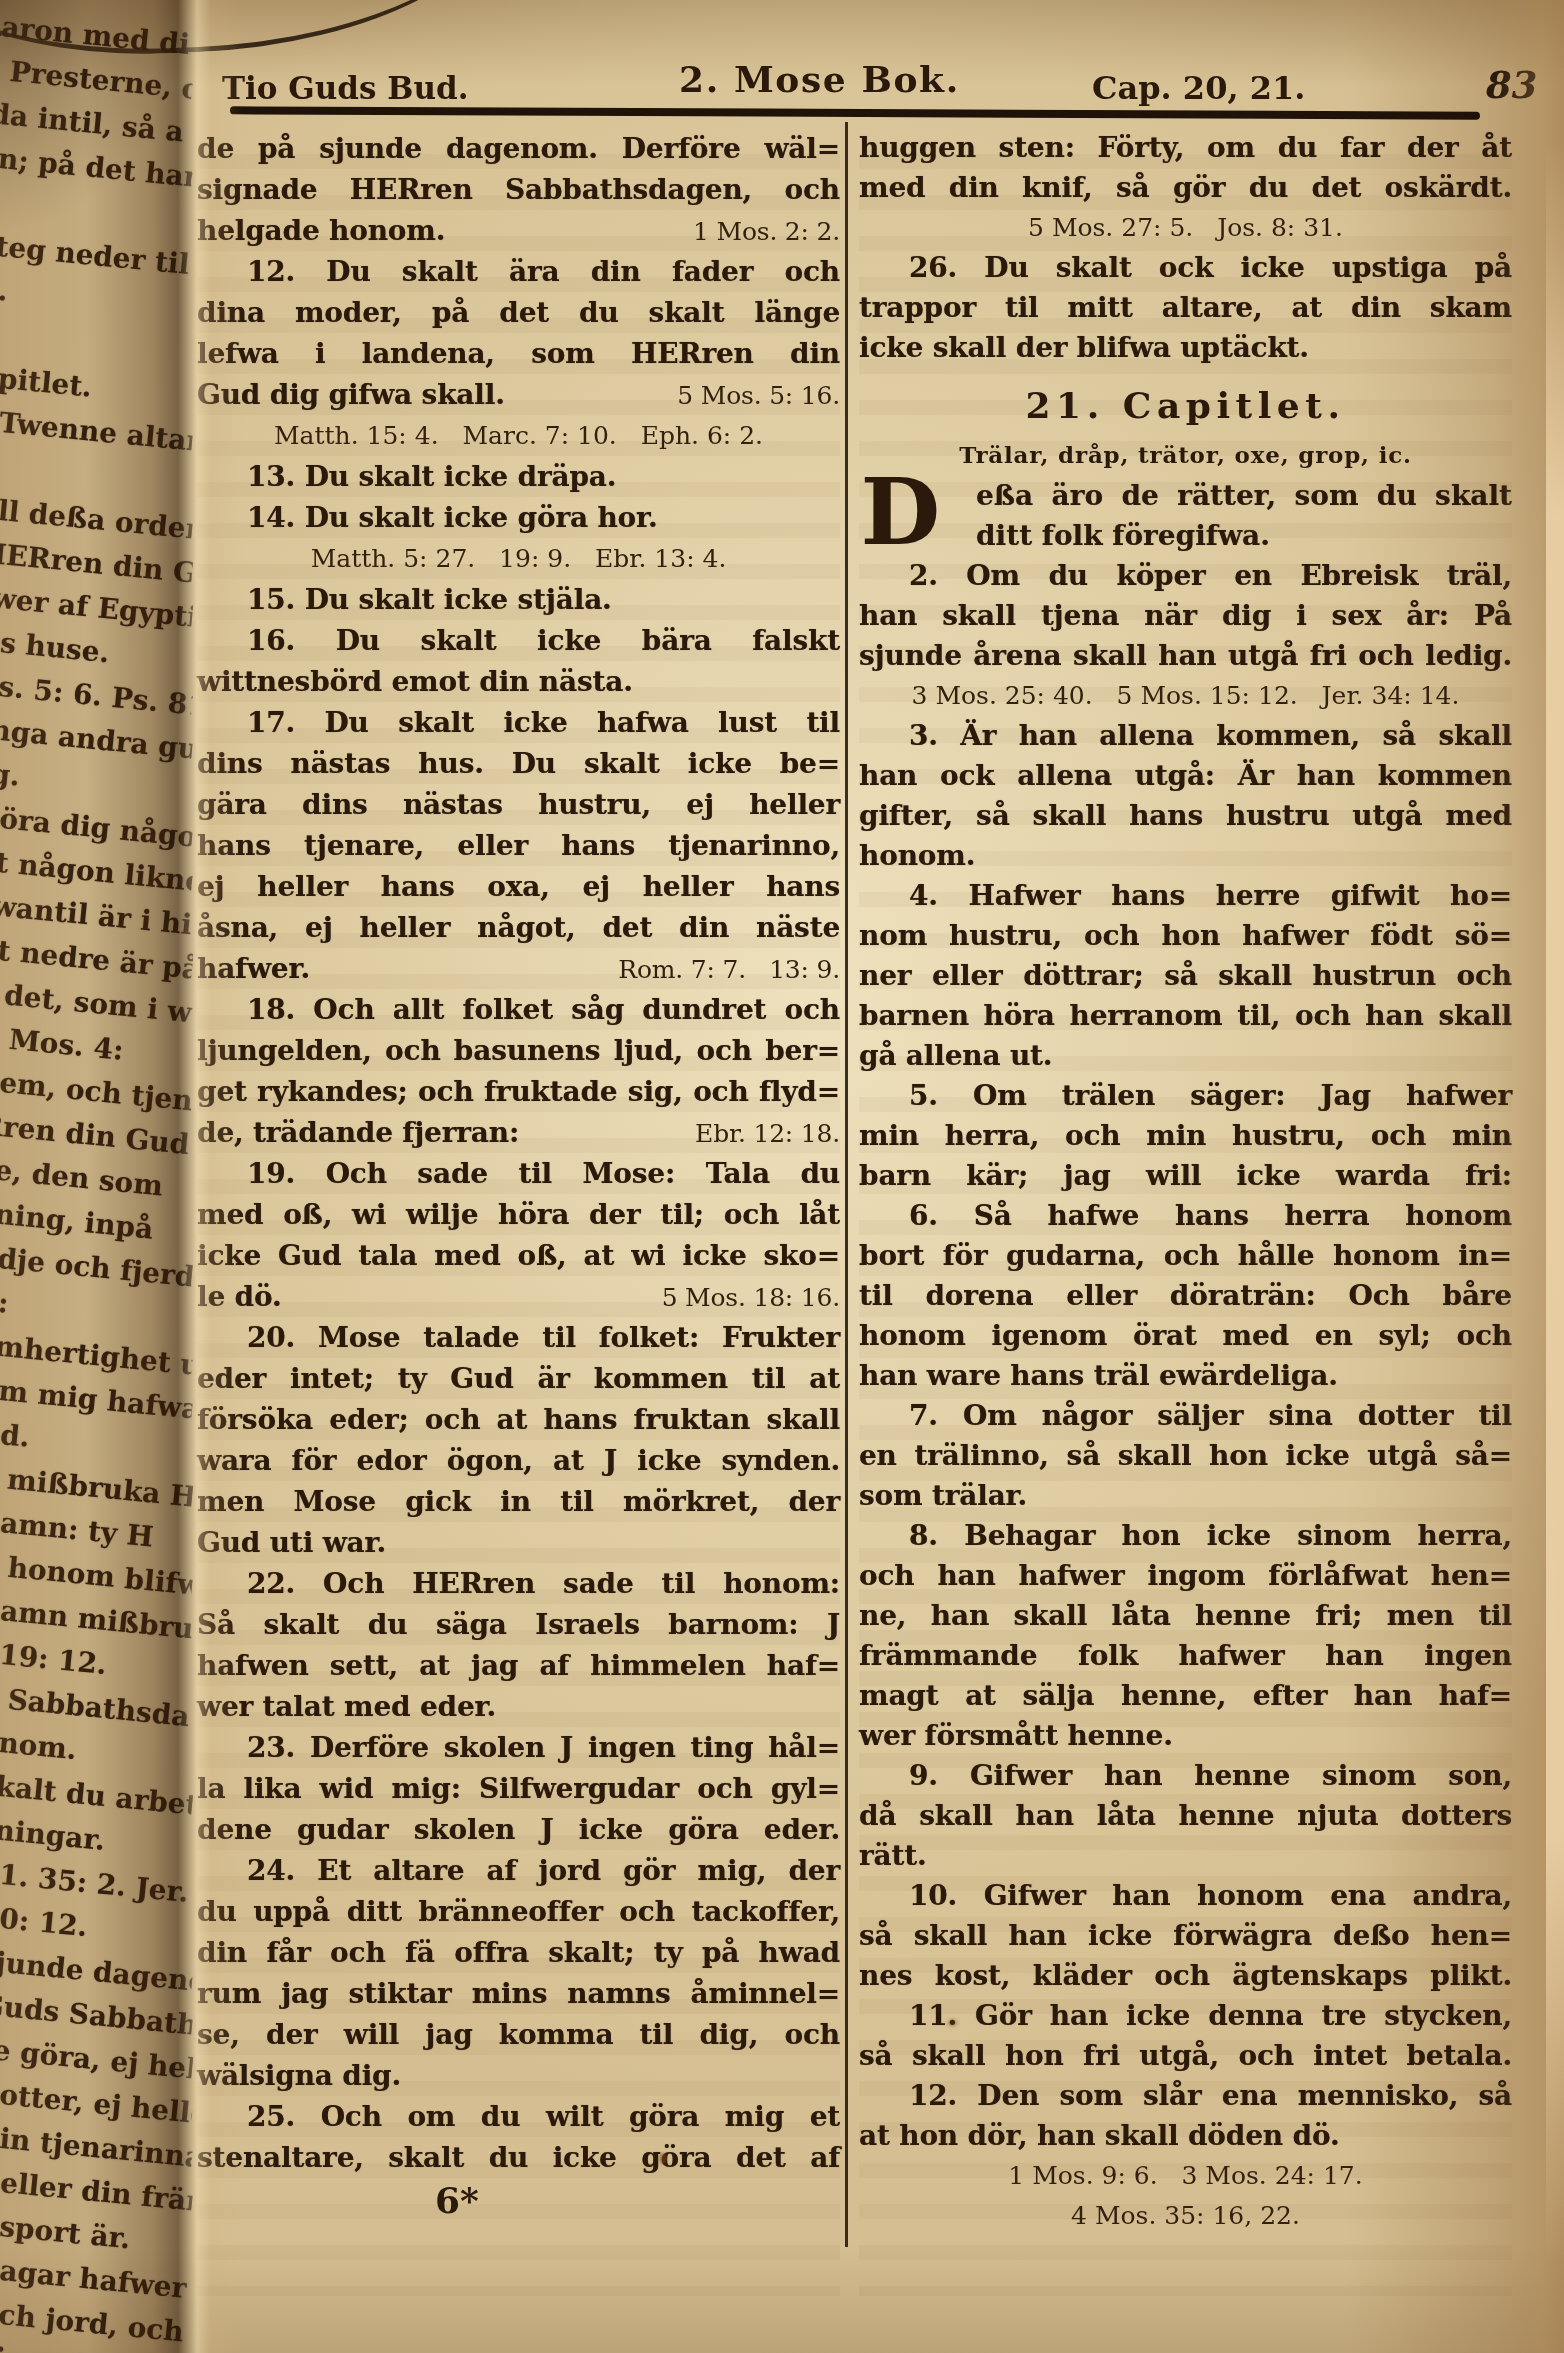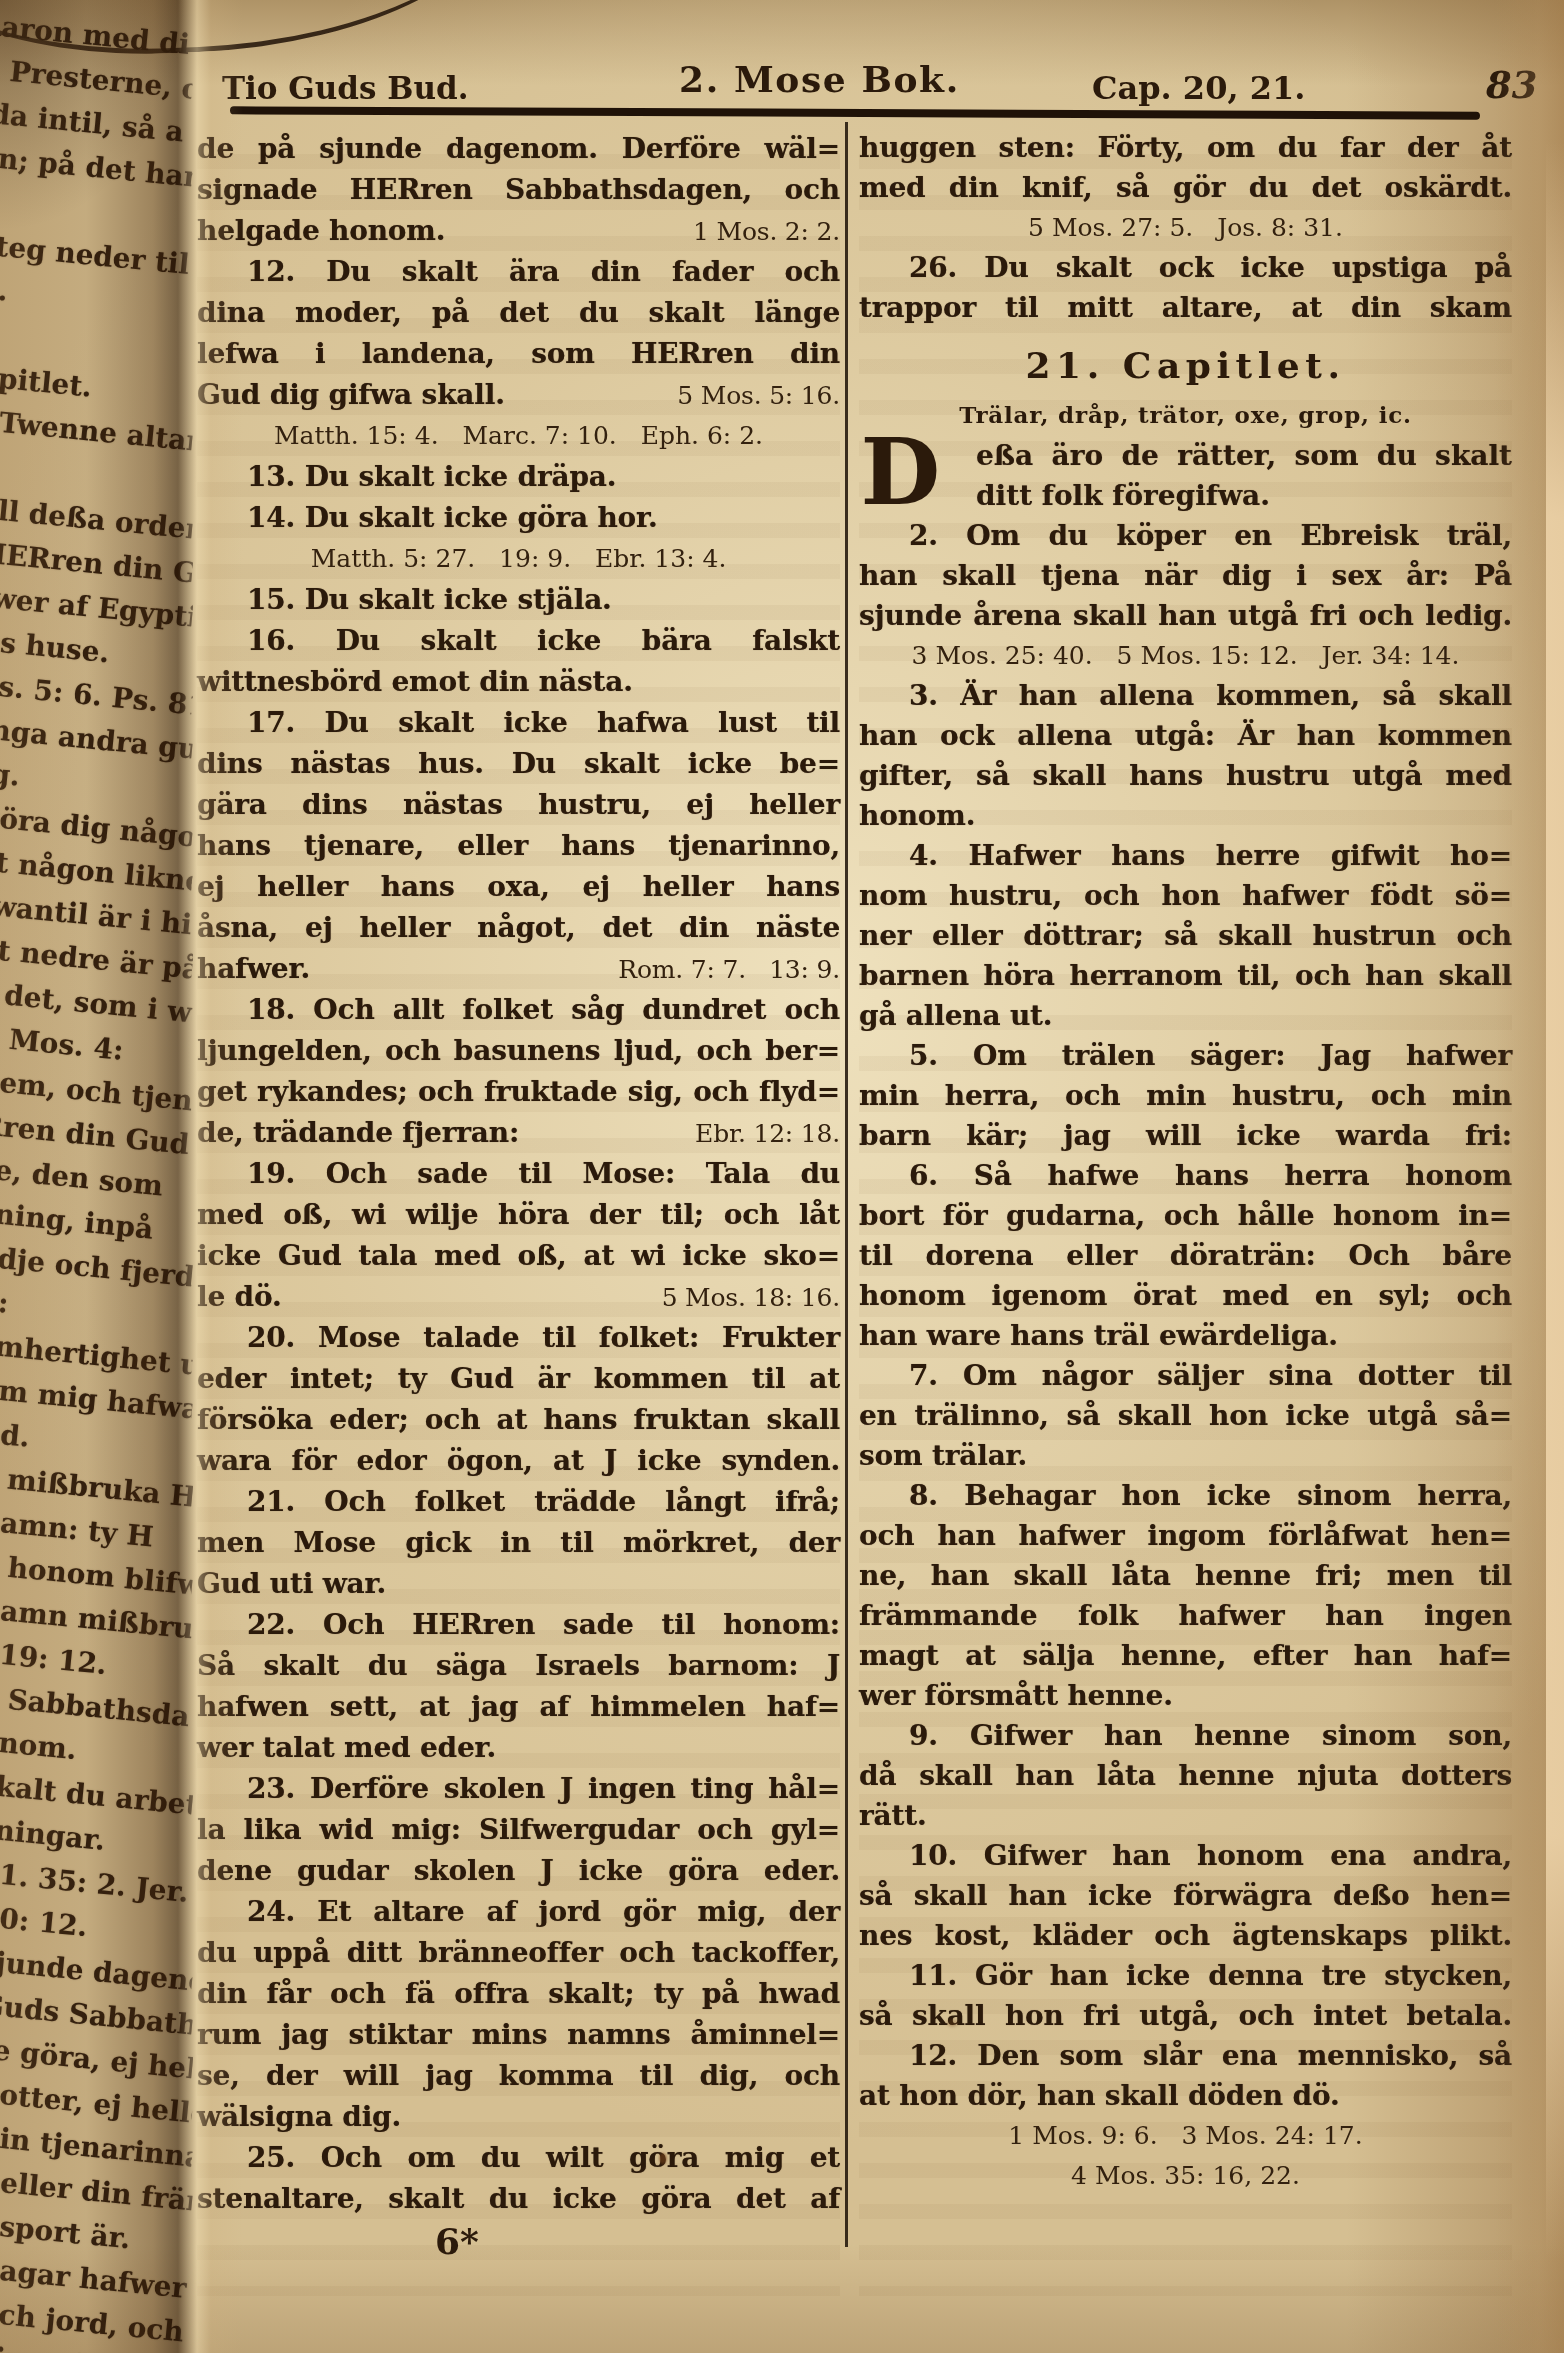--- a/index.html
+++ b/index.html
@@ -197,21 +197,20 @@
       <div class="line j">med oß, wi wilje höra der til; och låt</div>
       <div class="line j">icke Gud tala med oß, at wi icke sko=</div>
       <div class="line er">
         <span class="t">le dö.</span>
         <span class="ref">5 Mos. 18: 16.</span>
       </div>
       <div class="line j ind">20. Mose talade til folket: Frukter</div>
       <div class="line j">eder intet; ty Gud är kommen til at</div>
       <div class="line j">försöka eder; och at hans fruktan skall</div>
       <div class="line j">wara för edor ögon, at J icke synden.</div>
-      <div class="line j ind">21. Och folket trädde långt ifrå;</div>
       <div class="line j">men Mose gick in til mörkret, der</div>
       <div class="line l">Gud uti war.</div>
       <div class="line j ind">22. Och HERren sade til honom:</div>
       <div class="line j">Så skalt du säga Israels barnom: J</div>
       <div class="line j">hafwen sett, at jag af himmelen haf=</div>
       <div class="line l">wer talat med eder.</div>
       <div class="line j ind">23. Derföre skolen J ingen ting hål=</div>
       <div class="line j">la lika wid mig: Silfwergudar och gyl=</div>
       <div class="line j">dene gudar skolen J icke göra eder.</div>
       <div class="line j ind">24. Et altare af jord gör mig, der</div>
@@ -223,20 +222,21 @@
       <div class="line j ind">25. Och om du wilt göra mig et</div>
       <div class="line j">stenaltare, skalt du icke göra det af</div>
       <div class="sig">6*</div>
     </div>
   <div class="col col-right">
       <div class="line j">huggen sten: Förty, om du far der åt</div>
       <div class="line j">med din knif, så gör du det oskärdt.</div>
       <div class="refline">5 Mos. 27: 5.   Jos. 8: 31.</div>
       <div class="line j ind">26. Du skalt ock icke upstiga på</div>
       <div class="line j">trappor til mitt altare, at din skam</div>
+      <div class="line l">icke skall der blifwa uptäckt.</div>
       <div class="heading">21. Capitlet.</div>
       <div class="summary">Trälar, dråp, trätor, oxe, grop, ic.</div>
       <div class="dropcap">
         <span class="cap">D</span>
         <div class="dcl dc1">eßa äro de rätter, som du skalt</div>
         <div class="dcl dc2">ditt folk föregifwa.</div>
       </div>
       <div class="line j ind">2. Om du köper en Ebreisk träl,</div>
       <div class="line j">han skall tjena när dig i sex år: På</div>
       <div class="line j">sjunde årena skall han utgå fri och ledig.</div>

